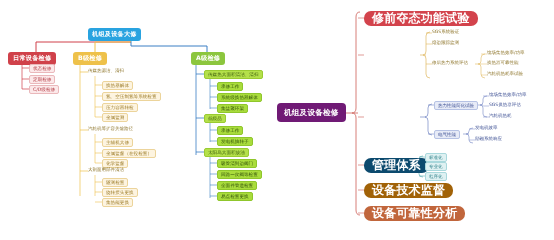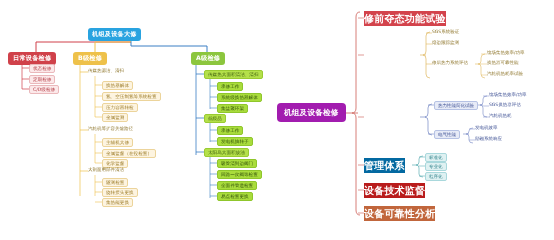--- a/index.html
+++ b/index.html
@@ -10,31 +10,31 @@
   }
   #canvas{position:relative;width:554px;height:232px;}
   svg.links{position:absolute;left:0;top:0;width:554px;height:232px;pointer-events:none;}
 
   .node{position:absolute;box-sizing:border-box;white-space:nowrap;
         display:flex;align-items:center;justify-content:center;}
 
   
   .fill{color:#ffffff;border-radius:3px;font-weight:bold;letter-spacing:.2px;}
   .root-main{font-size:6.2px;padding:0 4px;height:13px;background:#29a3e0;}
-  .root-right{font-size:7.6px;padding:0 7px;height:19px;background:#a21caf;border-radius:4px;}
+  .root-right{font-size:7.6px;padding:0 7px;height:19px;background:#701a75;border-radius:4px;}
   .lv1{font-size:6.2px;height:13px;padding:0 5px;border-radius:3px;}
   .lv1.red{background:#d0414a;}
   .lv1.yellow{background:#eec14a;}
   .lv1.green{background:#8cc63e;}
-  .rb{font-size:10px;height:15px;padding:0 0;border-radius:0;}
+  .rb{font-size:12px;height:15px;padding:0 8px;border-radius:7px;}
   .rb.red{background:#d3434c;}
   .rb.amber{background:#edc255;}
   .rb.blue{background:#3b53a4;}
-  .rb.teal{background:#0369a1;}
-  .rb.steel{background:#b91c1c;}
+  .rb.teal{background:#0c4a6e;}
+  .rb.steel{background:#a16207;}
   .rb.rust{background:#c1663c;}
 
   
   .leaf{font-size:4.6px;height:9px;padding:0 3px;border-radius:2px;border:.5px solid;}
   .leaf.red{background:#fce9ea;border-color:#eab8bb;color:#b33a43;}
   .leaf.yellow{background:#fdf4e0;border-color:#ecd49b;color:#9d7c28;}
   .leaf.green{background:#b4e04a;border-color:#9acb32;color:#3c5c0c;}
   .leaf.greenmid{background:#a9dc3c;border-color:#8fc62c;color:#33520a;}
 
   

